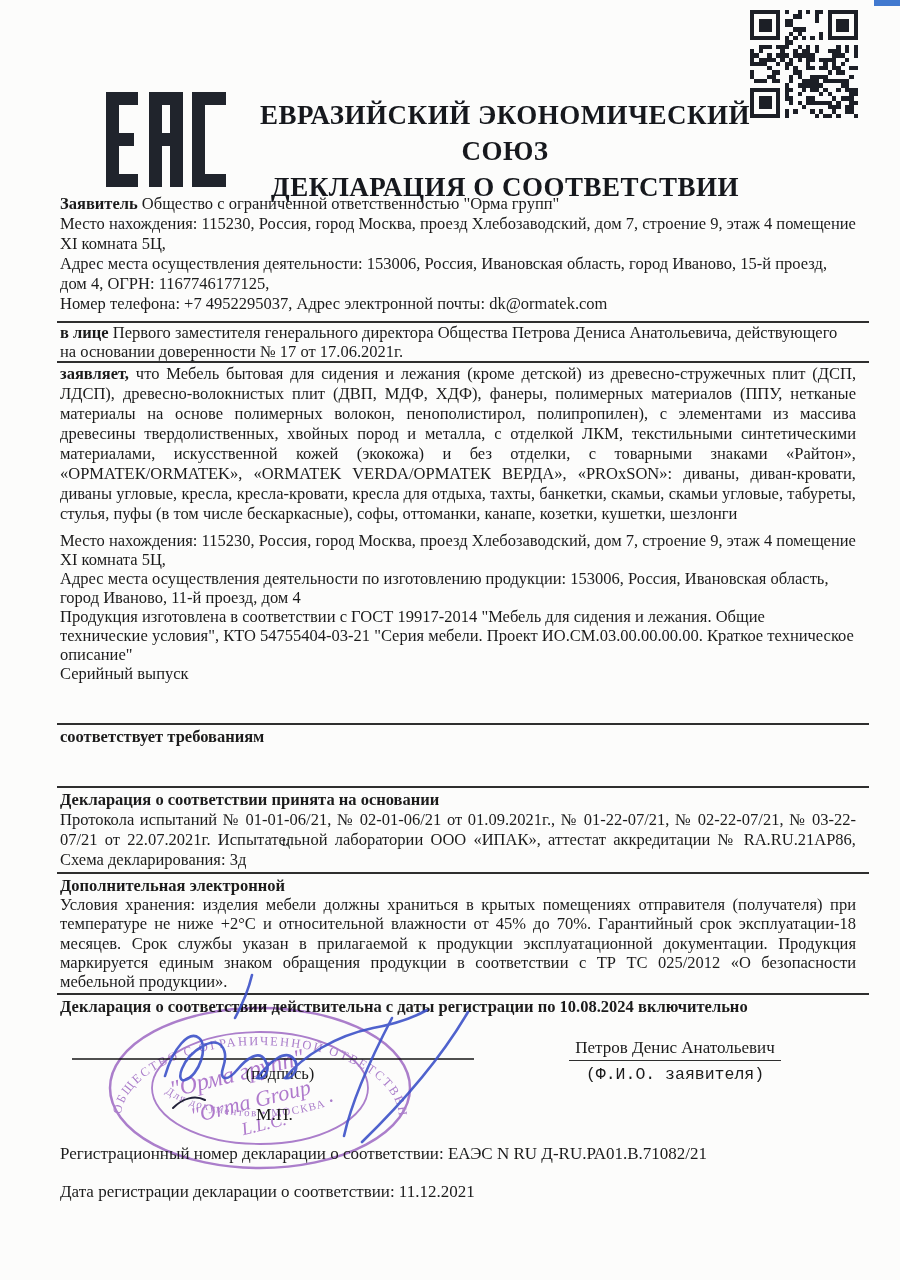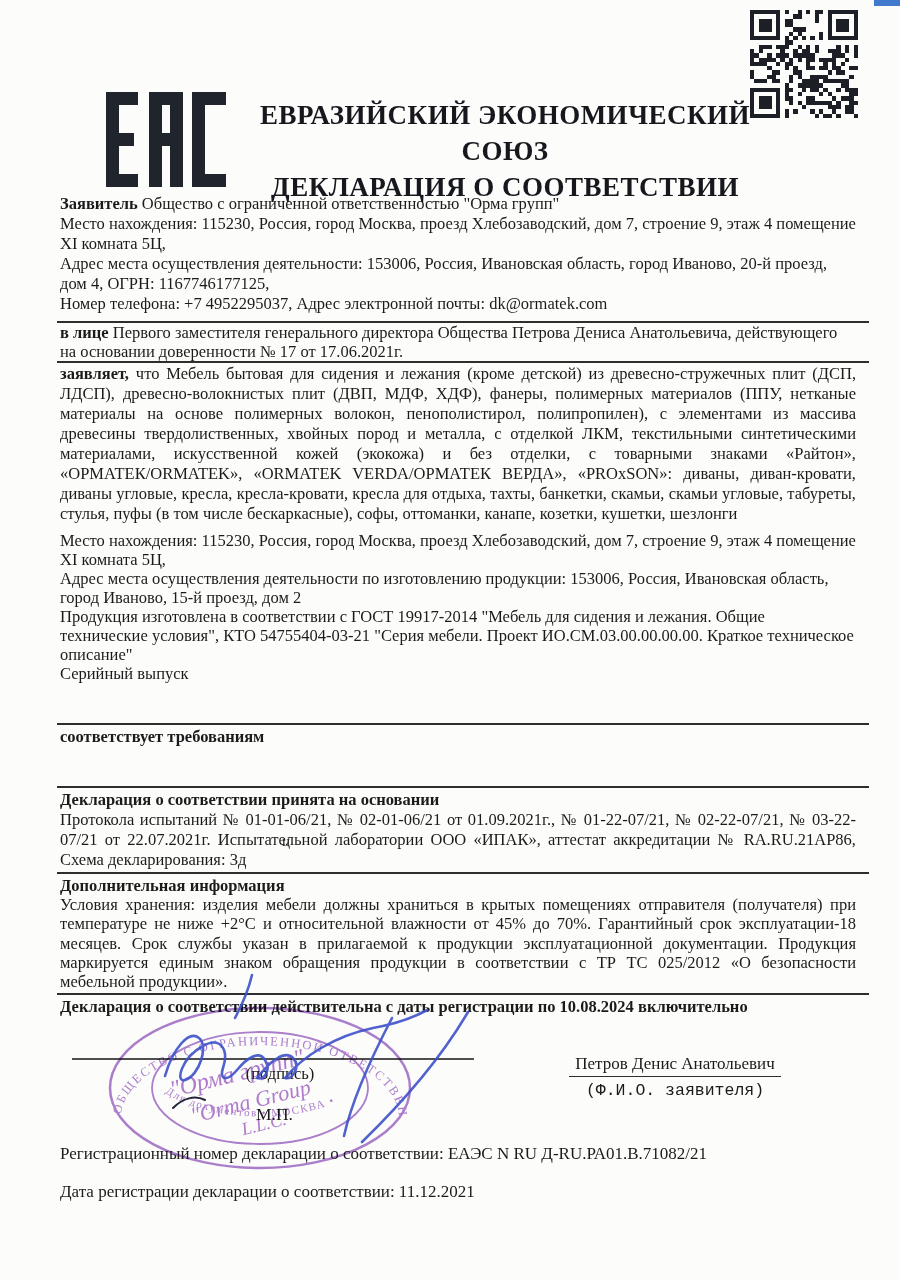--- a/index.html
+++ b/index.html
@@ -14,21 +14,21 @@
   .b{font-weight:bold;}
   .rule{position:absolute;left:57px;width:812px;height:0;border-top:2px solid #2e2e2e;}
   .title-block{position:absolute;left:222px;top:97px;width:566px;text-align:center;
     font-weight:bold;font-size:27px;line-height:36px;color:#16181d;letter-spacing:.5px;}
   .eac-logo{position:absolute;left:106px;top:92px;}
   .qr{position:absolute;left:750px;top:10px;}
   .artifact-blue{position:absolute;left:874px;top:0;width:26px;height:6px;background:#4179cf;}
   .sig-line{position:absolute;left:72px;top:1058px;width:402px;height:0;border-top:2px solid #4f4f4f;}
   .sig-caption{position:absolute;left:210px;top:1064px;width:140px;text-align:center;font-size:16.5px;}
   .fio{position:absolute;left:544px;top:1038px;width:262px;text-align:center;font-size:17px;}
-  .fio .name{display:inline-block;border-bottom:1.5px solid #2e2e2e;padding:0 6px 2px 6px;margin-top:16px;}
+  .fio .name{display:inline-block;border-bottom:1.5px solid #2e2e2e;padding:0 6px 2px 6px;}
   .fio .cap{margin-top:4px;font-size:16.5px;font-family:Liberation Mono, monospace;}
   .mp{position:absolute;left:256px;top:1104px;font-size:17.5px;}
   .reg-line{position:absolute;left:60px;width:800px;font-weight:normal;font-size:17px;line-height:21px;}
   .stray{position:absolute;left:282px;top:833px;font-size:15px;color:#222;}
   .stamp{position:absolute;left:85px;top:996px;opacity:.82;mix-blend-mode:multiply;pointer-events:none;}
   .stamp text{font-family:"Liberation Serif",serif;}
   .sig-ink{position:absolute;left:125px;top:970px;pointer-events:none;}
 </style>
 </head>
 <body>
@@ -354,39 +354,39 @@
       <rect x="17" y="24" width="1" height="1" fill="#1c1f26"></rect>
       <rect x="18" y="24" width="1" height="1" fill="#1c1f26"></rect>
       <rect x="20" y="24" width="1" height="1" fill="#1c1f26"></rect>
       <rect x="24" y="24" width="1" height="1" fill="#1c1f26"></rect>
     </svg>
   <div class="artifact-blue"></div>
 
   <div class="sec" style="top:194px">
     <p><span class="b">Заявитель</span> <span>Общество с ограниченной ответственностью "Орма групп"</span></p>
     <p>Место нахождения: 115230, Россия, город Москва, проезд Хлебозаводский, дом 7, строение 9, этаж 4 помещение XI комната 5Ц,</p>
-    <p>Адрес места осуществления деятельности: 153006, Россия, Ивановская область, город Иваново, 20-й проезд, дом 4, ОГРН: 1167746177125,</p>
+    <p>Адрес места осуществления деятельности: 153006, Россия, Ивановская область, город Иваново, 15-й проезд, дом 4, ОГРН: 1167746177125,</p>
     <p>Номер телефона: +7 4952295037, Адрес электронной почты: dk@ormatek.com</p>
   </div>
 
   <div class="rule" style="top:321px"></div>
 
   <div class="sec" style="top:324px;line-height:18.5px">
     <p><span class="b">в лице</span> <span>Первого заместителя генерального директора Общества Петрова Дениса Анатольевича, действующего на основании доверенности № 17 от 17.06.2021г.</span></p>
   </div>
 
   <div class="rule" style="top:361px"></div>
 
   <div class="sec j" style="top:364px">
     <p><span class="b">заявляет,</span> <span>что Мебель бытовая для сидения и лежания (кроме детской) из древесно-стружечных плит (ДСП, ЛДСП), древесно-волокнистых плит (ДВП, МДФ, ХДФ), фанеры, полимерных материалов (ППУ, нетканые материалы на основе полимерных волокон, пенополистирол, полипропилен), с элементами из массива древесины твердолиственных, хвойных пород и металла, с отделкой ЛКМ, текстильными синтетическими материалами, искусственной кожей (экокожа) и без отделки, с товарными знаками «Райтон», «ОРМАТЕК/ORMATEK», «ORMATEK VERDA/ОРМАТЕК ВЕРДА», «PROxSON»: диваны, диван-кровати, диваны угловые, кресла, кресла-кровати, кресла для отдыха, тахты, банкетки, скамьи, скамьи угловые, табуреты, стулья, пуфы (в том числе бескаркасные), софы, оттоманки, канапе, козетки, кушетки, шезлонги</span></p>
   </div>
 
   <div class="sec" style="top:531px;line-height:19px">
     <p>Место нахождения: 115230, Россия, город Москва, проезд Хлебозаводский, дом 7, строение 9, этаж 4 помещение XI комната 5Ц,</p>
-    <p>Адрес места осуществления деятельности по изготовлению продукции: 153006, Россия, Ивановская область, город Иваново, 15-й проезд, дом 2</p>
+    <p>Адрес места осуществления деятельности по изготовлению продукции: 153006, Россия, Ивановская область, город Иваново, 11-й проезд, дом 4</p>
     <p>Продукция изготовлена в соответствии с ГОСТ 19917-2014 "Мебель для сидения и лежания. Общие технические условия", КТО 54755404-03-21 "Серия мебели. Проект ИО.СМ.03.00.00.00.00. Краткое техническое описание"</p>
     <p>Серийный выпуск</p>
   </div>
 
   <div class="rule" style="top:723px"></div>
 
   <div class="sec" style="top:727px;line-height:19px">
     <p class="b">соответствует требованиям</p>
   </div>
 
@@ -394,21 +394,21 @@
 
   <div class="sec" style="top:790px">
     <p class="b">Декларация о соответствии принята на основании</p>
     <p class="j">Протокола испытаний № 01-01-06/21, № 02-01-06/21 от 01.09.2021г., № 01-22-07/21, № 02-22-07/21, № 03-22-07/21 от 22.07.2021г. Испытательной лаборатории ООО «ИПАК», аттестат аккредитации № RA.RU.21АР86, Схема декларирования: 3д</p>
   </div>
   <div class="stray">ц</div>
 
   <div class="rule" style="top:872px"></div>
 
   <div class="sec" style="top:876px;line-height:19.2px">
-    <p class="b">Дополнительная информация</p>
+    <p class="b">Дополнительная электронной</p>
     <p class="j">Условия хранения: изделия мебели должны храниться в крытых помещениях отправителя (получателя) при температуре не ниже +2°С и относительной влажности от 45% до 70%. Гарантийный срок эксплуатации-18 месяцев. Срок службы указан в прилагаемой к продукции эксплуатационной документации. Продукция маркируется единым знаком обращения продукции в соответствии с ТР ТС 025/2012 «О безопасности мебельной продукции».</p>
   </div>
 
   <div class="rule" style="top:993px"></div>
 
   <div class="sec b" style="top:997px">
     <p>Декларация о соответствии действительна с даты регистрации по  10.08.2024 включительно</p>
   </div>
 
   <div class="sig-line"></div>

